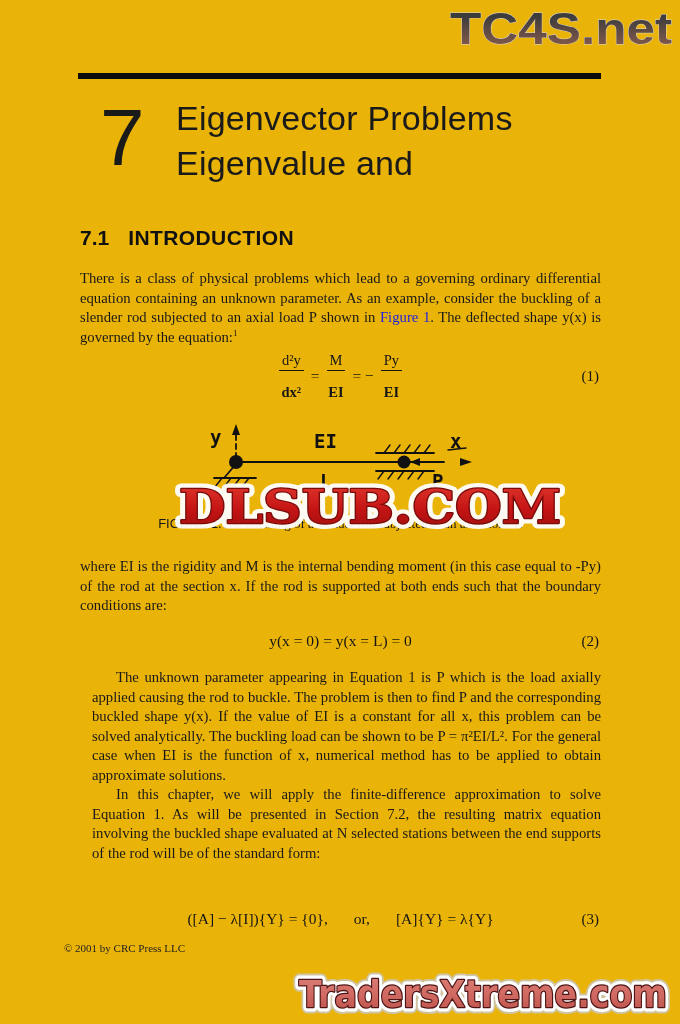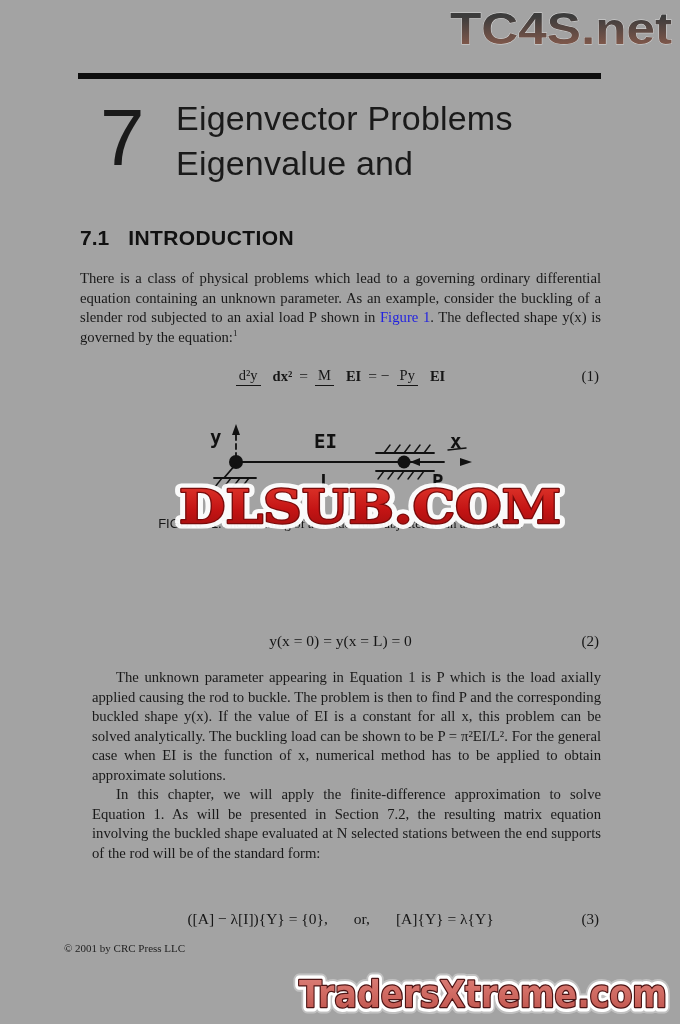--- a/index.html
+++ b/index.html
@@ -1,16 +1,16 @@
 <!DOCTYPE html>
 <html><head>
 <meta charset="utf-8">
 <style>
   html,body{margin:0;padding:0;background:#888;}
-  #page{position:relative;width:680px;height:1024px;background:#a3a3a3;overflow:hidden;
+  #page{position:relative;width:680px;height:1024px;background:#eab308;overflow:hidden;
         font-family:"Liberation Serif",serif;color:#161616;}
 
   
   #wm-top{position:absolute;top:2px;right:4px;width:230px;height:52px;}
 
   
   #rule{position:absolute;left:78px;top:73px;width:523px;height:6px;background:#0d0d0d;}
   #chapnum{position:absolute;left:100px;top:88px;font-family:"Liberation Sans",sans-serif;
            font-weight:300;font-size:80px;line-height:100px;color:#1a1a1a;}
   #chaptitle{position:absolute;left:176px;top:96px;font-family:"Liberation Sans",sans-serif;
@@ -30,21 +30,21 @@
   #p34{top:668px;}
   .indent{text-indent:24px;margin-left:12px;}
   .figlink{color:#2222e0;cursor:pointer;}
   sup{font-size:9px;line-height:0;}
 
   
   .eqrow{position:absolute;left:80px;width:521px;text-align:center;font-size:15.5px;color:#161616;}
   .eqnum{position:absolute;right:2px;top:50%;transform:translateY(-50%);font-size:15px;}
   #eq1{top:350px;height:52px;}
   #eq1 .eqbody{display:inline-flex;align-items:center;gap:7px;height:52px;}
-  .frac{display:inline-flex;flex-direction:row;align-items:center;font-size:14.5px;line-height:17px;gap:12px;}
+  .frac{display:inline-flex;flex-direction:column;align-items:center;font-size:14.5px;line-height:17px;gap:12px;}
   .frac .num{border-bottom:1.3px solid #161616;padding:0 3px 1px;}
   .frac .den{padding-top:1px;font-weight:bold;}
   #eq2{top:629px;height:24px;line-height:24px;}
   #eq3{top:906px;height:26px;line-height:26px;}
   #eq3 .sp{display:inline-block;width:26px;}
 
   
   #fig{position:absolute;left:192px;top:418px;width:282px;height:78px;}
   #figcaption{position:absolute;left:80px;top:516px;width:521px;text-align:center;
               font-size:13px;color:#171717;}
@@ -168,20 +168,21 @@
         <stop offset="0.55" stop-color="#c41414"></stop>
         <stop offset="1" stop-color="#9c0d0d"></stop>
       </linearGradient>
     </defs>
     <g font-family="DejaVu Serif, serif" font-weight="700" font-size="46" text-anchor="middle">
       <text x="200" y="46" textLength="382" lengthAdjust="spacingAndGlyphs" fill="none" stroke="#ffffff" stroke-width="11" stroke-linejoin="round" opacity="0.95">DLSUB.COM</text>
       <text x="200" y="46" textLength="382" lengthAdjust="spacingAndGlyphs" fill="url(#g-mid)" stroke="#7a0b0b" stroke-width="2.4" paint-order="stroke" stroke-linejoin="round">DLSUB.COM</text>
     </g>
   </svg>
 
+  <div id="p2" class="para">where EI is the rigidity and M is the internal bending moment (in this case equal to -Py) of the rod at the section x. If the rod is supported at both ends such that the boundary conditions are:</div>
 
   <div id="eq2" class="eqrow">
     <span>y(x = 0) = y(x = L) = 0</span>
     <span class="eqnum">(2)</span>
   </div>
 
   <div id="p34" class="para">
     <div class="indent">The unknown parameter appearing in Equation 1 is P which is the load axially applied causing the rod to buckle. The problem is then to find P and the corresponding buckled shape y(x). If the value of EI is a constant for all x, this problem can be solved analytically. The buckling load can be shown to be P = π²EI/L². For the general case when EI is the function of x, numerical method has to be applied to obtain approximate solutions.</div>
     <div class="indent">In this chapter, we will apply the finite-difference approximation to solve Equation 1. As will be presented in Section 7.2, the resulting matrix equation involving the buckled shape evaluated at N selected stations between the end supports of the rod will be of the standard form:</div>
   </div>

